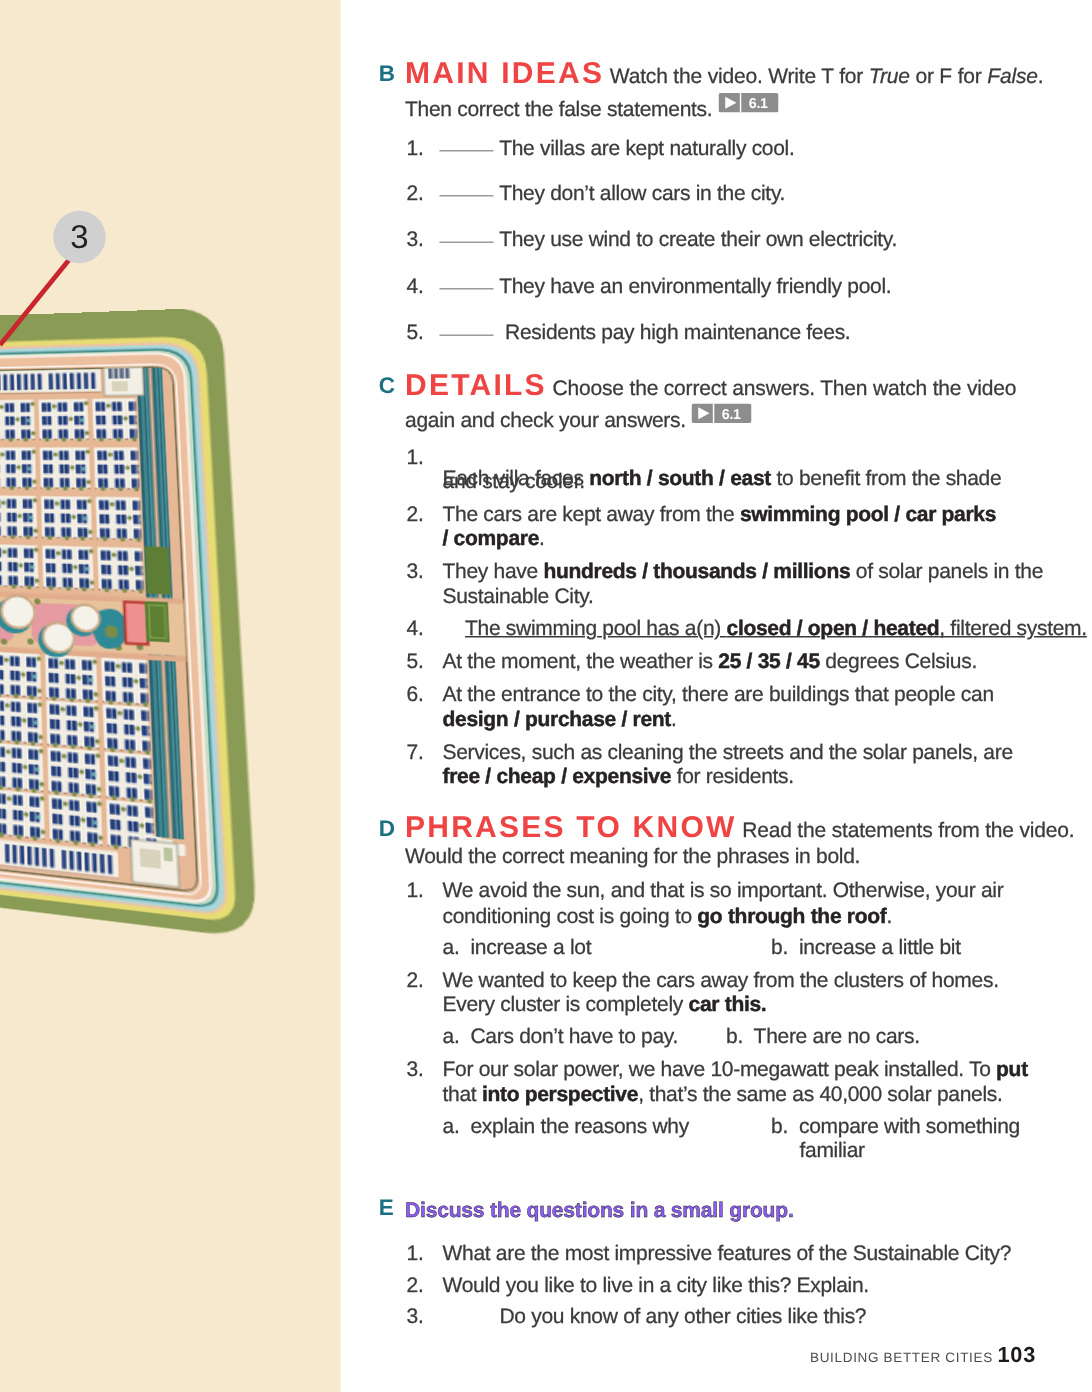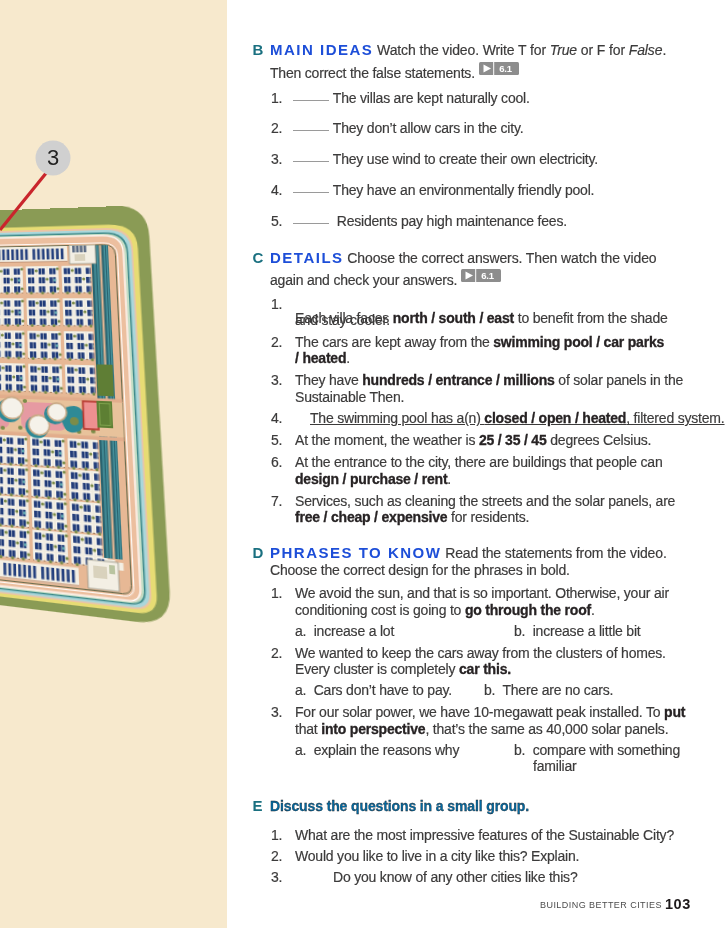--- a/index.html
+++ b/index.html
@@ -4,23 +4,23 @@
 body{width:728px;height:928px;position:relative;background:#fff;overflow:hidden;
 font-family:"Liberation Sans",sans-serif;}
 .strip{position:absolute;left:0;top:0;width:227px;height:928px;background:#f7e9cd;overflow:hidden;}
 .citywrap{position:absolute;left:0;top:0;width:222px;height:400px;
 transform-origin:0 0;
 transform:matrix3d(0.944316,-0.113690,0,-0.000379,0.016754,0.822082,0,-0.000223,0,0,1,0,-75,213,0,1);}
 .ln{position:absolute;font-size:14px;line-height:14px;color:#3c3b3b;white-space:nowrap;letter-spacing:-0.2px;-webkit-text-stroke:0.18px #3c3b3b;}
 .ln b{color:#272324;-webkit-text-stroke:0.3px #272324;}
 .hln{position:absolute;font-size:14px;line-height:15px;white-space:nowrap;}
 .slet{font-size:15px;font-weight:bold;color:#1a7080;}
-.stit{font-size:15px;font-weight:bold;color:#1d4ed8;letter-spacing:1.5px;}
+.stit{font-size:20px;font-weight:bold;color:#ef4444;letter-spacing:1.5px;}
 .hrest{font-size:14px;color:#3c3b3b;letter-spacing:-0.12px;-webkit-text-stroke:0.18px #3c3b3b;}
-.hrest b, .semib{color:#0369a1;}
+.hrest b, .semib{color:#8b5cf6;}
 .semib{font-weight:bold;-webkit-text-stroke:0.3px #272324;}
 .und{display:inline-block;width:36px;height:1px;border-bottom:1px solid #9a9a9a;margin:0 0 2px 0;}
 .vicon{display:inline-block;vertical-align:-1.5px;height:17px;}
 .vicon svg{display:block;}
 .foot1{position:absolute;left:540px;top:899.5px;font-size:9px;letter-spacing:0.45px;color:#4c4c4c;}
 .foot2{position:absolute;left:665px;top:896px;font-size:14.5px;font-weight:bold;color:#1e1a1b;letter-spacing:0.5px;}
 </style></head><body>
 <div class="strip">
 <div class="citywrap">
 <svg width="340" height="412" viewBox="-100 0 340 412" style="position:absolute;left:-100px;top:0">
@@ -239,37 +239,37 @@
 <div class="hln" style="left:252.5px;top:249.9px"><span class="slet">C</span></div>
 <div class="hln" style="left:270px;top:249.9px"><span class="stit">DETAILS</span><span class="hrest">&nbsp;Choose the correct answers. Then watch the video</span></div>
 <div class="ln" style="left:270px;top:269.1px">again and check your answers. <span class="vicon"><svg width="40" height="13" viewBox="0 0 40 13">
         <rect x="0" y="0" width="40" height="13" rx="1.5" fill="#8d8d8d"></rect>
         <path d="M4.5 2.5 L12 6.5 L4.5 10.5 Z" fill="#fff"></path>
         <rect x="14.2" y="0" width="1" height="13" fill="#fff"></rect>
         <text x="26.5" y="10.2" text-anchor="middle" font-size="9.5" font-weight="bold" fill="#fff" font-family="Liberation Sans, sans-serif">6.1</text>
       </svg></span></div>
 <div class="hln" style="left:252.5px;top:544.5px"><span class="slet">D</span></div>
 <div class="hln" style="left:270px;top:544.5px"><span class="stit">PHRASES TO KNOW</span><span class="hrest">&nbsp;Read the statements from the video.</span></div>
-<div class="ln" style="left:270px;top:563.0px">Choose the correct design for the phrases in bold.</div>
+<div class="ln" style="left:270px;top:563.0px">Would the correct meaning for the phrases in bold.</div>
 <div class="hln" style="left:252.5px;top:797.9px"><span class="slet">E</span></div>
 <div class="hln" style="left:270px;top:797.9px"><span class="stit"></span><span class="hrest"><b class="semib">Discuss the questions in a small group.</b></span></div>
 <div class="ln" style="left:271px;top:90.6px;">1.&nbsp;&nbsp; <span class="und"></span> The villas are kept naturally cool.</div>
 <div class="ln" style="left:271px;top:121.1px;">2.&nbsp;&nbsp; <span class="und"></span> They don’t allow cars in the city.</div>
 <div class="ln" style="left:271px;top:152.1px;">3.&nbsp;&nbsp; <span class="und"></span> They use wind to create their own electricity.</div>
 <div class="ln" style="left:271px;top:183.1px;">4.&nbsp;&nbsp; <span class="und"></span> They have an environmentally friendly pool.</div>
 <div class="ln" style="left:271px;top:214.4px;">5.&nbsp;&nbsp; <span class="und"></span>&nbsp; Residents pay high maintenance fees.</div>
 <div class="ln" style="left:271px;top:296.5px;">1.</div>
 <div class="ln" style="left:295px;top:311px;">Each villa faces <b>north / south / east</b> to benefit from the shade</div>
 <div class="ln" style="left:295px;top:312.9px;">and stay cooler.</div>
 <div class="ln" style="left:271px;top:334.8px;">2.</div>
 <div class="ln" style="left:295px;top:334.8px;">The cars are kept away from the <b>swimming pool / car parks</b></div>
-<div class="ln" style="left:295px;top:351.2px;"><b>/ heated</b>.</div>
+<div class="ln" style="left:295px;top:351.2px;"><b>/ compare</b>.</div>
 <div class="ln" style="left:271px;top:373.1px;">3.</div>
-<div class="ln" style="left:295px;top:373.1px;">They have <b>hundreds / entrance / millions</b> of solar panels in the</div>
-<div class="ln" style="left:295px;top:389.5px;">Sustainable Then.</div>
+<div class="ln" style="left:295px;top:373.1px;">They have <b>hundreds / thousands / millions</b> of solar panels in the</div>
+<div class="ln" style="left:295px;top:389.5px;">Sustainable City.</div>
 <div class="ln" style="left:271px;top:411.4px;">4.</div>
 <div class="ln" style="left:310px;top:411.4px;text-decoration:underline;">The swimming pool has a(n) <b>closed / open / heated</b>, filtered system.</div>
 <div class="ln" style="left:271px;top:433.3px;">5.</div>
 <div class="ln" style="left:295px;top:433.3px;">At the moment, the weather is <b>25 / 35 / 45</b> degrees Celsius.</div>
 <div class="ln" style="left:271px;top:455.2px;">6.</div>
 <div class="ln" style="left:295px;top:455.2px;">At the entrance to the city, there are buildings that people can</div>
 <div class="ln" style="left:295px;top:471.6px;"><b>design / purchase / rent</b>.</div>
 <div class="ln" style="left:271px;top:493.5px;">7.</div>
 <div class="ln" style="left:295px;top:493.5px;">Services, such as cleaning the streets and the solar panels, are</div>
 <div class="ln" style="left:295px;top:509.9px;"><b>free / cheap / expensive</b> for residents.</div>

